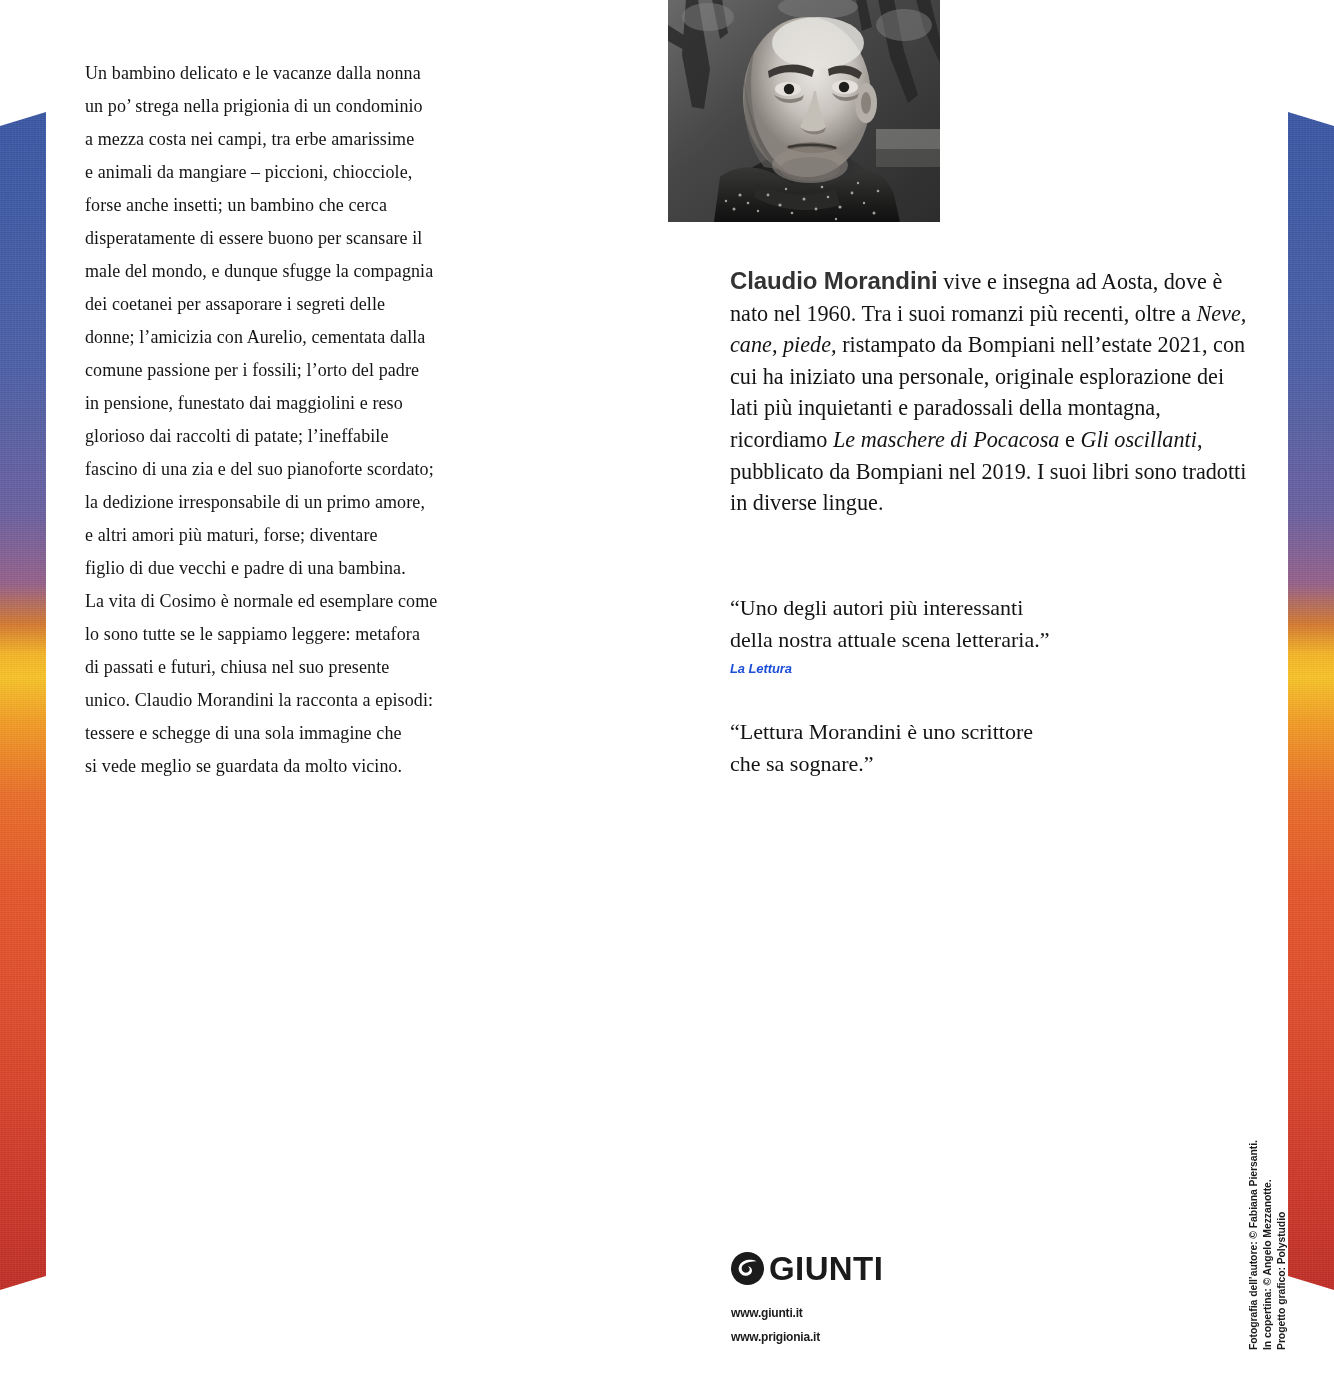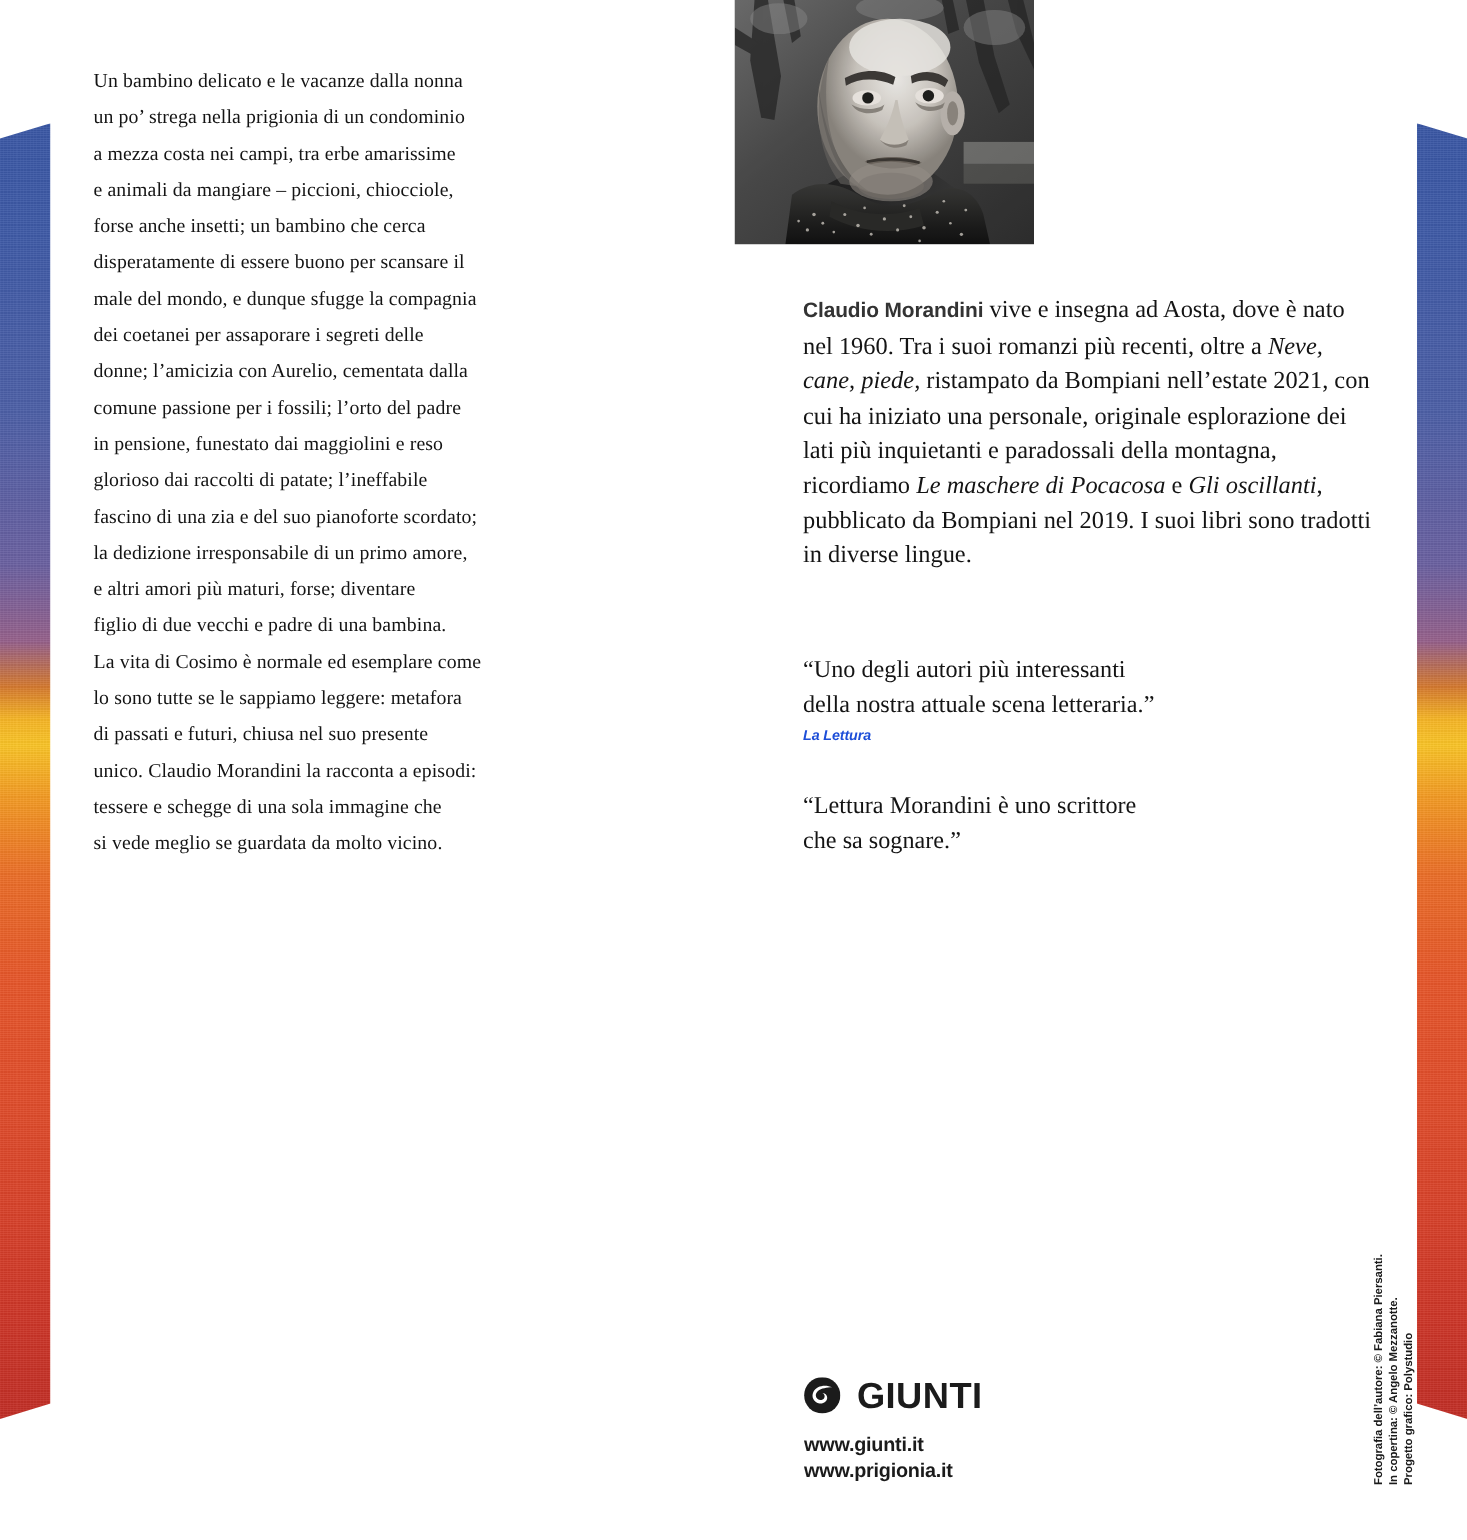--- a/index.html
+++ b/index.html
@@ -97,21 +97,21 @@
     left: 730px;
     top: 265px;
     width: 520px;
     font-size: 22.2px;
     line-height: 31.6px;
     color: #141414;
   }
   .bio .name {
     font-family: "Liberation Sans", sans-serif;
     font-weight: bold;
-    font-size: 19px;
+    font-size: 24px;
     color: #333333;
     letter-spacing: -0.1px;
   }
   .bio .title-italic { font-style: italic; }
 
   .quotes {
     position: absolute;
     left: 730px;
     top: 592px;
     width: 520px;
@@ -136,36 +136,36 @@
   
   .publisher {
     position: absolute;
     left: 731px;
     top: 1252px;
     width: 300px;
   }
   .logo-row {
     display: flex;
     align-items: flex-end;
-    gap: 15px;
+    gap: 5px;
   }
   .logo-mark { display: block; }
   .logo-word {
     font-family: "Liberation Sans", sans-serif;
     font-weight: bold;
     font-size: 33px;
     letter-spacing: 0.4px;
     color: #1b1b1b;
     line-height: 1;
   }
   .web-lines {
     margin-top: 16px;
     font-family: "Liberation Sans", sans-serif;
     font-weight: bold;
-    font-size: 18px;
+    font-size: 12px;
     line-height: 24px;
     color: #1b1b1b;
     letter-spacing: -0.2px;
   }
 
   
   .credits {
     position: absolute;
     left: 1247px;
     top: 1130px;

